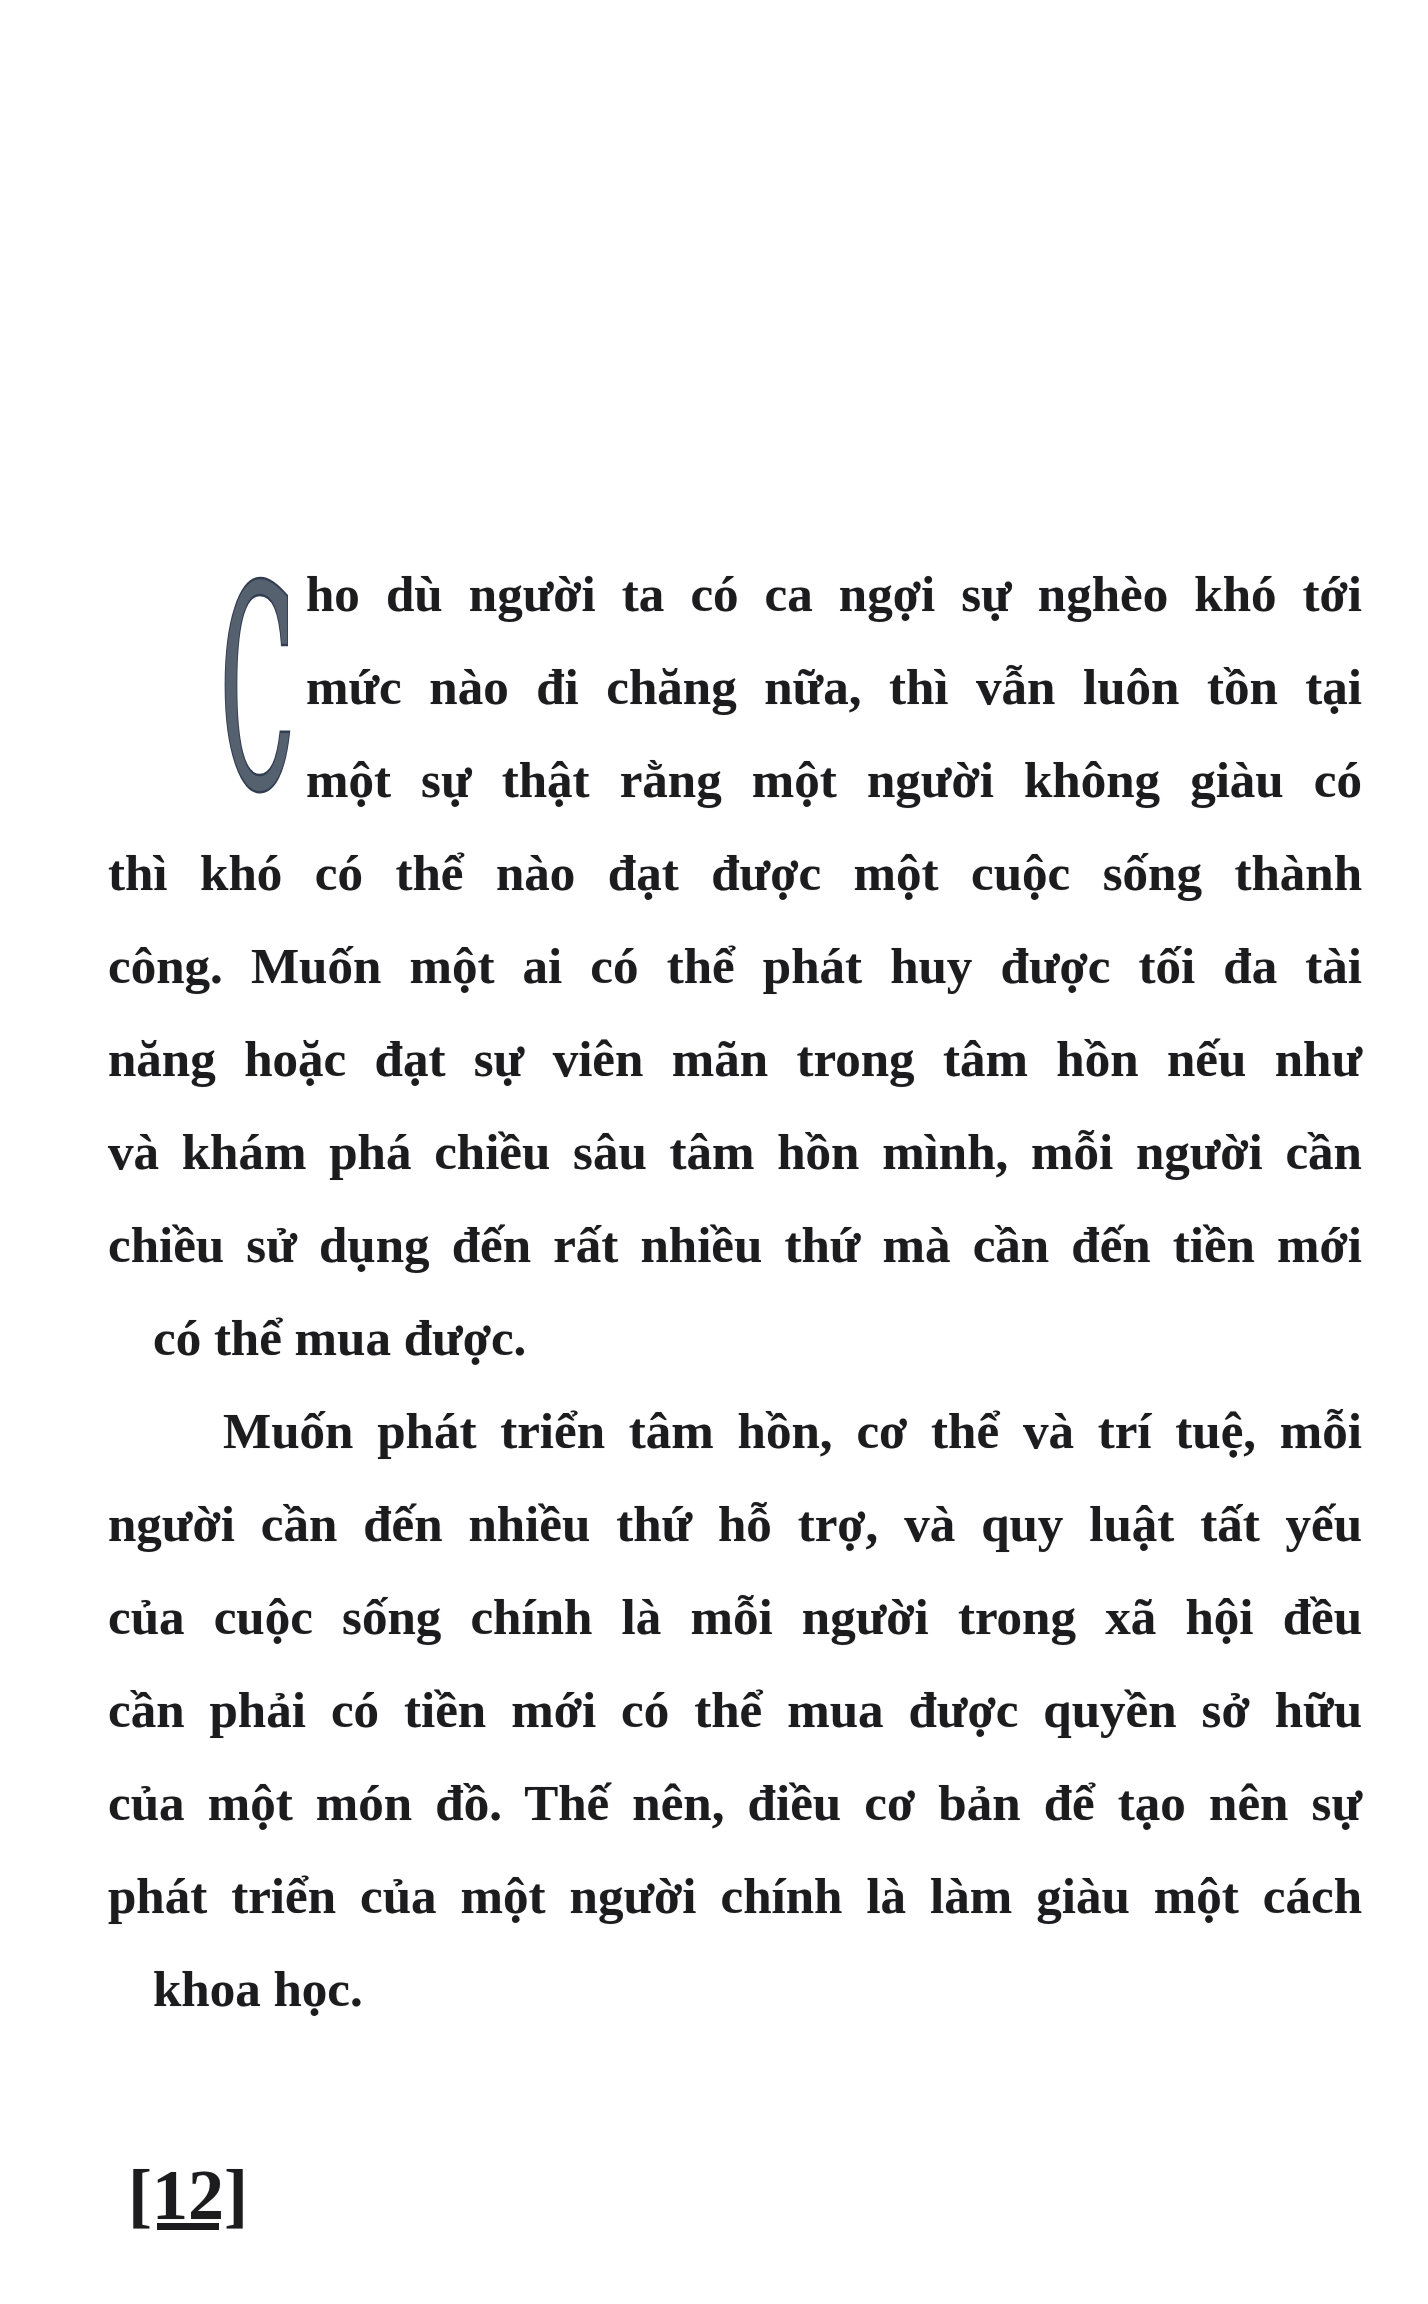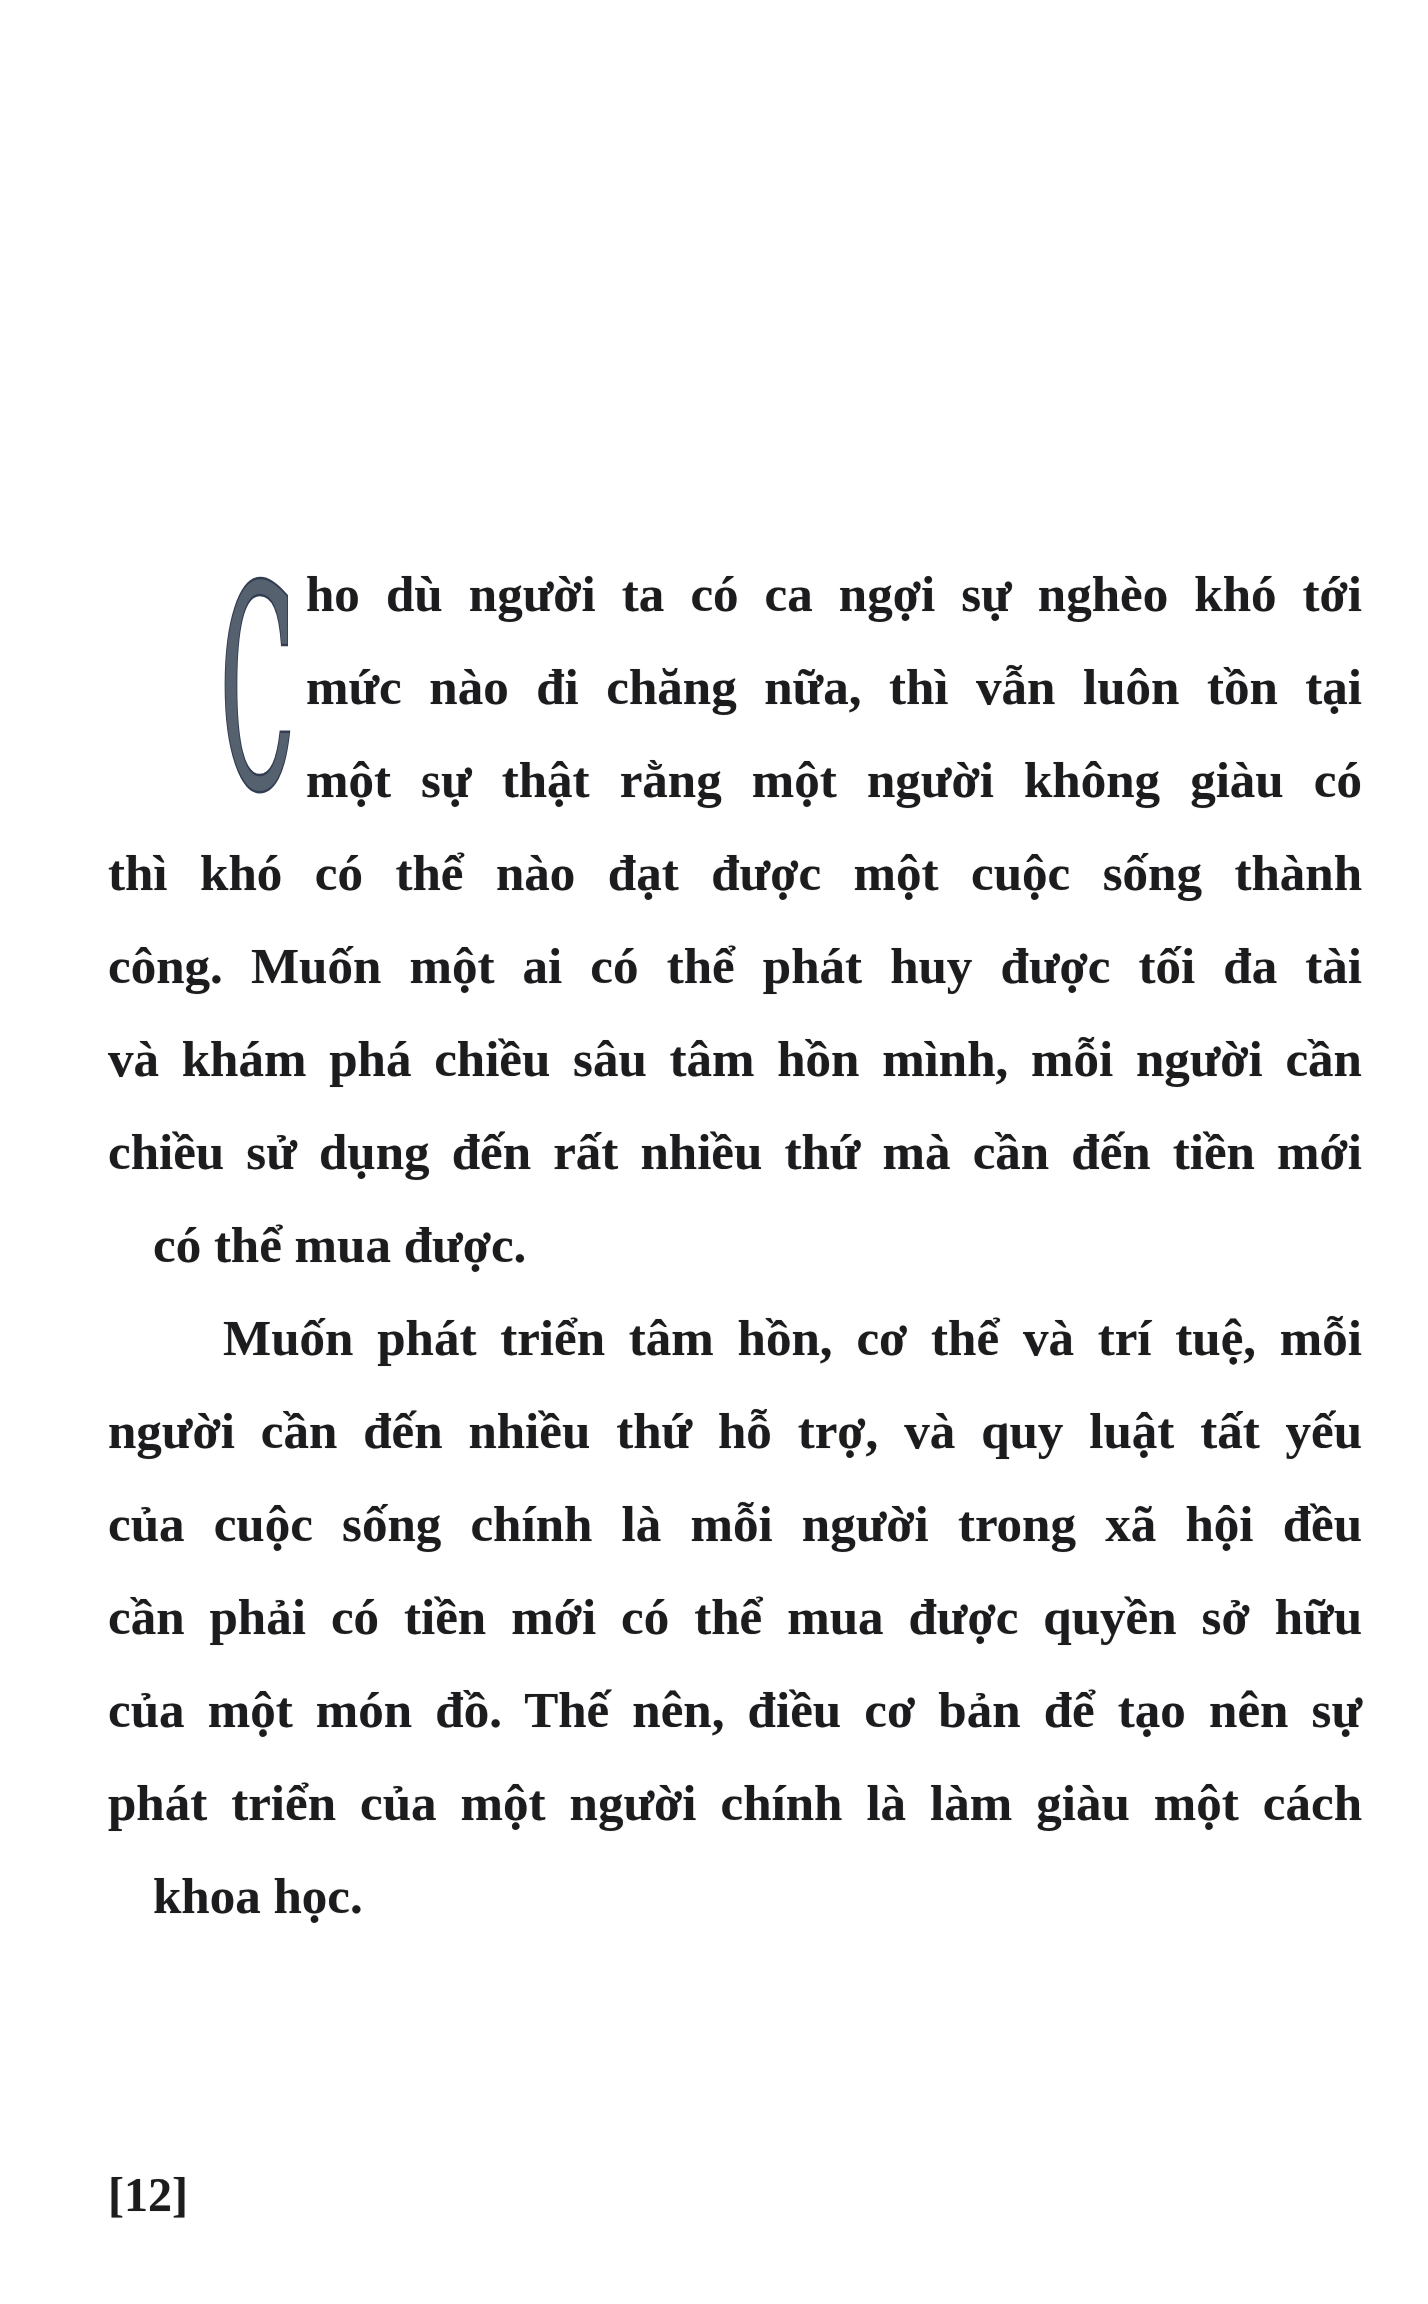--- a/index.html
+++ b/index.html
@@ -49,43 +49,45 @@
     font-weight: 400;
     color: #566170;
     -webkit-text-stroke: 5px #323d52;
     paint-order: stroke fill;
     transform: scaleX(0.35);
     transform-origin: 0 0;
     text-shadow: none;
   }
   .page-number {
     position: absolute;
-    left: 108px;
+    left: 128px;
     top: 2165px;
-    font-size: 48px;
+    font-size: 72px;
     line-height: 60px;
     font-weight: 700;
     color: #1c1c1f;
     text-shadow: 0 0 1px rgba(25,25,30,0.35);
+    text-decoration: underline;
   }
 </style>
 </head>
 <body>
 
 <div class="page">
 
   <div class="text-block">
 
     <span class="dropcap">C</span>
 
     <div class="line dropzone">ho dù người ta có ca ngợi sự nghèo khó tới</div>
     <div class="line dropzone">mức nào đi chăng nữa, thì vẫn luôn tồn tại</div>
     <div class="line dropzone">một sự thật rằng một người không giàu có</div>
     <div class="line">thì khó có thể nào đạt được một cuộc sống thành</div>
     <div class="line">công. Muốn một ai có thể phát huy được tối đa tài</div>
+    <div class="line">năng hoặc đạt sự viên mãn trong tâm hồn nếu như</div>
     <div class="line">và khám phá chiều sâu tâm hồn mình, mỗi người cần</div>
     <div class="line">chiều sử dụng đến rất nhiều thứ mà cần đến tiền mới</div>
     <div class="line last">có thể mua được.</div>
 
     <div class="line indent">Muốn phát triển tâm hồn, cơ thể và trí tuệ, mỗi</div>
     <div class="line">người cần đến nhiều thứ hỗ trợ, và quy luật tất yếu</div>
     <div class="line">của cuộc sống chính là mỗi người trong xã hội đều</div>
     <div class="line">cần phải có tiền mới có thể mua được quyền sở hữu</div>
     <div class="line">của một món đồ. Thế nên, điều cơ bản để tạo nên sự</div>
     <div class="line">phát triển của một người chính là làm giàu một cách</div>

